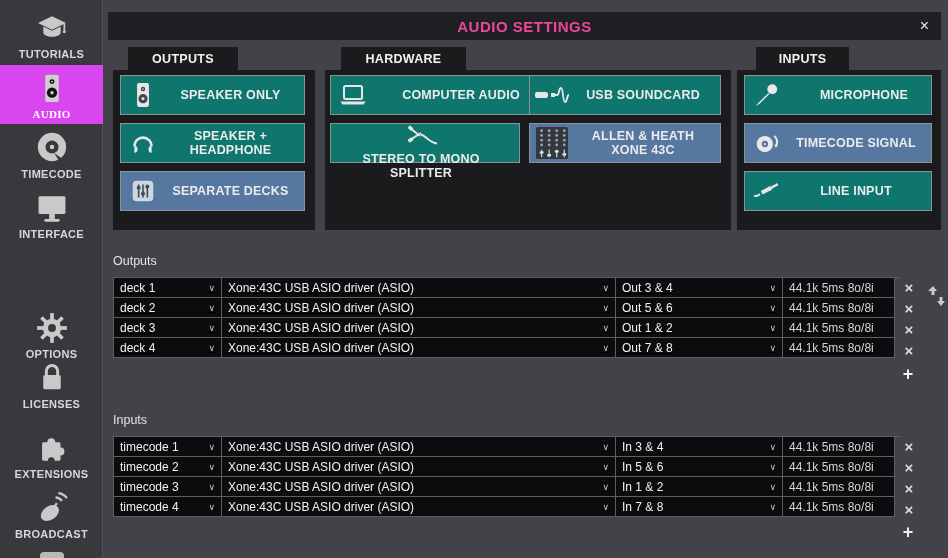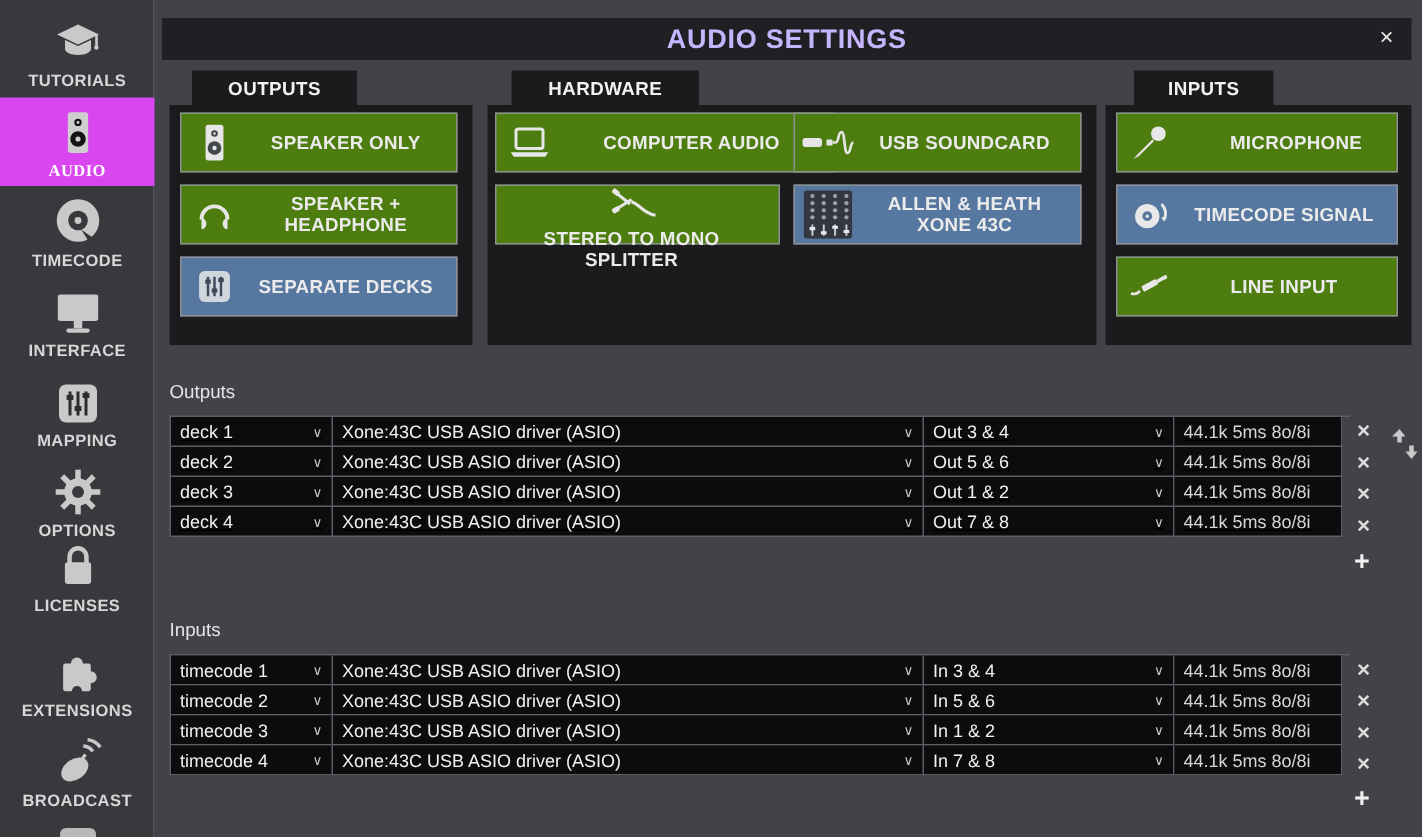--- a/index.html
+++ b/index.html
@@ -12,34 +12,34 @@
   .side-item.active { background:#d946ef;font-family:Liberation Serif, serif; }
   .side-item .slabel { font-size:11px; font-weight:bold; color:#d7d7d7; letter-spacing:.3px; }
   .side-item.active .slabel { color:#ffffff; }
   .side-item svg { display:block; }
   .partial-icon { position:absolute; left:40px; top:552px; width:24px; height:6px; border-radius:4px 4px 0 0; background:#b9b9b9; }
 
   
   .content { position:absolute; left:103px; top:0; width:845px; height:558px; }
 
   .titlebar { position:absolute; left:5px; top:12px; width:833px; height:28px; background:#202024; display:flex; align-items:center; justify-content:center; }
-  .titlebar .ttext { color:#c4b5fd; font-size:18px; font-weight:bold; letter-spacing:.5px; }
+  .titlebar .ttext { color:#ec4899; font-size:15px; font-weight:bold; letter-spacing:.5px; }
   .close-btn { position:absolute; right:12px; top:0; height:28px; display:flex; align-items:center; color:#e8e8e8; font-size:16px; cursor:pointer; }
 
   .tab { position:absolute; top:47px; height:23px; background:#1b1b1d; display:flex; align-items:center; justify-content:center; color:#f2f2f2; font-size:12.5px; font-weight:bold; letter-spacing:.3px; }
   #tab-outputs { left:25px; width:110px; }
   #tab-hardware { left:238px; width:125px; }
   #tab-inputs { left:653px; width:93px; }
 
   .panel { position:absolute; top:70px; height:160px; background:#1b1b1d; }
   #panel-outputs { left:10px; width:202px; }
   #panel-hardware { left:222px; width:406px; }
   #panel-inputs { left:634px; width:204px; }
 
-  .btn { position:absolute; height:40px; display:flex; align-items:center; background:#4d7c0f; border:1px solid #8e9094; color:#ebebeb; font-size:12.5px; font-weight:bold; cursor:pointer; }
+  .btn { position:absolute; height:40px; display:flex; align-items:center; background:#0f766e; border:1px solid #8e9094; color:#ebebeb; font-size:12.5px; font-weight:bold; cursor:pointer; }
   .btn .ic { width:44px; display:flex; align-items:center; justify-content:center; flex:none; }
   .btn .lbl { flex:1; text-align:center; padding-right:8px; line-height:1.15; letter-spacing:.2px; }
   .btn.selected { background:#56779f; }
 
   
   #btn-speaker-only { left:7px; top:5px; width:185px; }
   #btn-speaker-headphone { left:7px; top:53px; width:185px; }
   #btn-separate-decks { left:7px; top:101px; width:185px; }
   
   #btn-computer-audio { left:5px; top:5px; width:226px; }
@@ -124,38 +124,20 @@
       <span>
         <svg width="34" height="32" viewBox="0 0 24 22">
             <rect x="2.5" y="2" width="19" height="12.5" rx="1" fill="#c9c9c9"></rect>
             <rect x="10" y="14.5" width="4" height="3.5" fill="#c9c9c9"></rect>
             <rect x="6.5" y="18" width="11" height="2" rx="1" fill="#c9c9c9"></rect>
           </svg>
       </span>
       <span class="slabel">INTERFACE</span>
     </div>
 
-    <div class="side-item" style="top:245px">
-      <span>
-        <svg width="32" height="32" viewBox="0 0 24 24">
-            <rect x="2.5" y="2.5" width="19" height="19" rx="3.5" fill="#c9c9c9"></rect>
-            <g stroke="#2b2d30" stroke-width="1.5">
-              <line x1="8" y1="6" x2="8" y2="18"></line>
-              <line x1="12" y1="6" x2="12" y2="18"></line>
-              <line x1="16" y1="6" x2="16" y2="18"></line>
-            </g>
-            <g stroke="#2b2d30" stroke-width="2.6">
-              <line x1="6.3" y1="9" x2="9.7" y2="9"></line>
-              <line x1="10.3" y1="14.5" x2="13.7" y2="14.5"></line>
-              <line x1="14.3" y1="8" x2="17.7" y2="8"></line>
-            </g>
-          </svg>
-      </span>
-      <span class="slabel">MAPPING</span>
-    </div>
 
     <div class="side-item" style="top:305px">
       <span>
         <svg width="34" height="34" viewBox="0 0 24 24">
             <g fill="#c9c9c9">
               <circle cx="12" cy="12" r="6.5"></circle>
               <rect x="10.7" y="1.5" width="2.6" height="4.5"></rect>
               <rect x="10.7" y="18" width="2.6" height="4.5"></rect>
               <rect x="10.7" y="1.5" width="2.6" height="4.5" transform="rotate(45 12 12)"></rect>
               <rect x="10.7" y="18" width="2.6" height="4.5" transform="rotate(45 12 12)"></rect>

